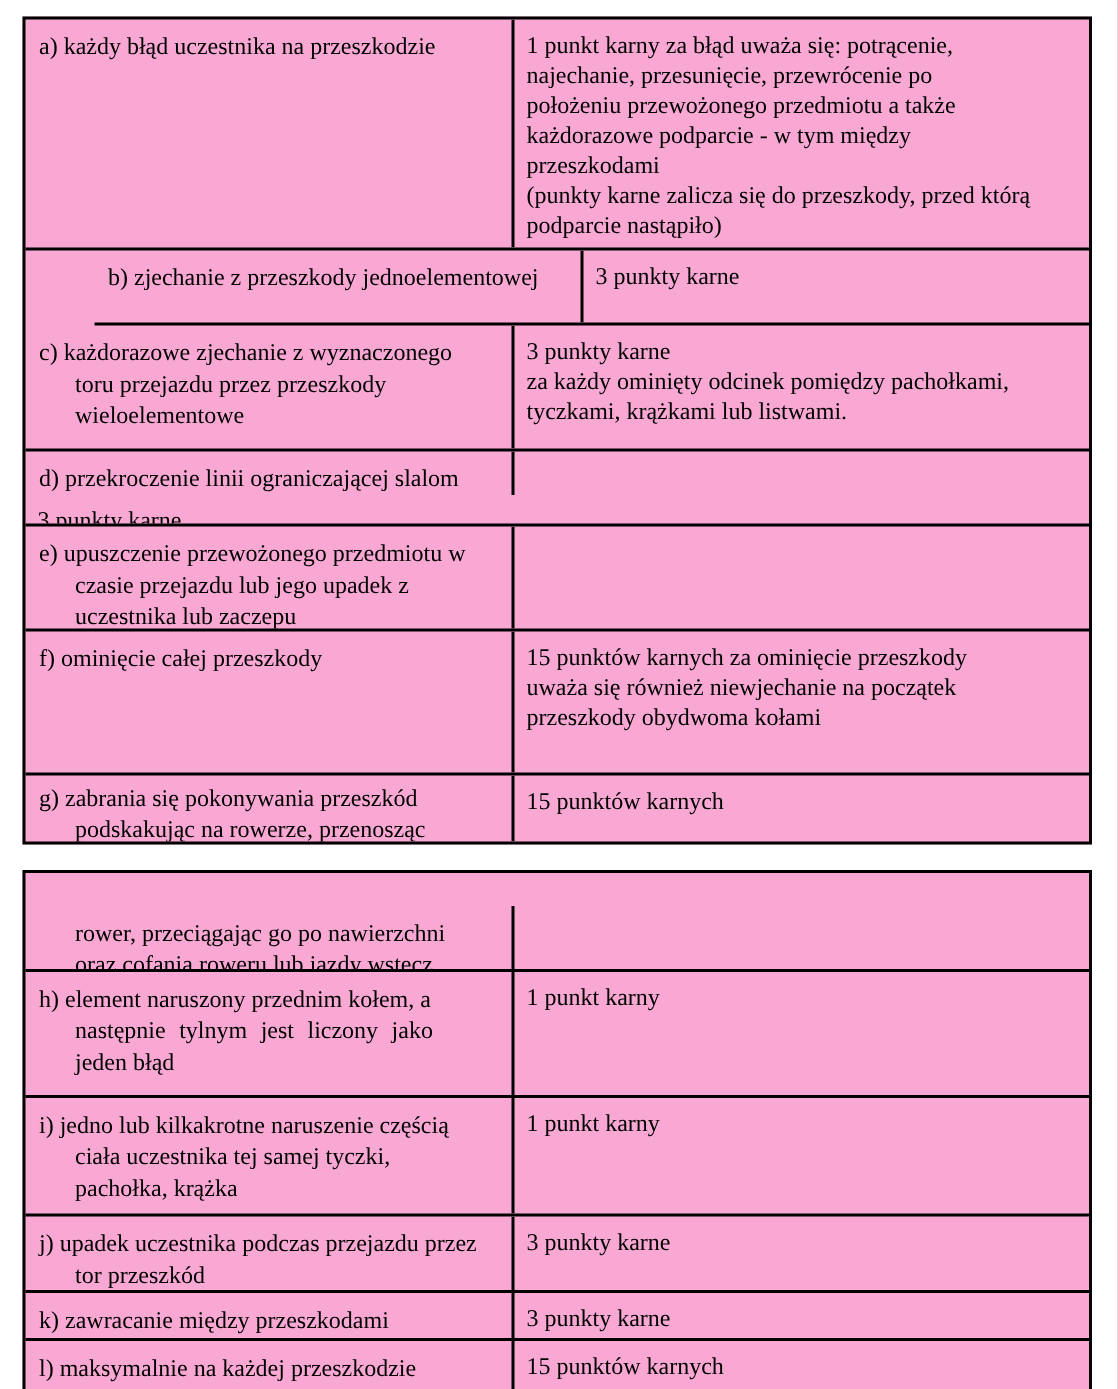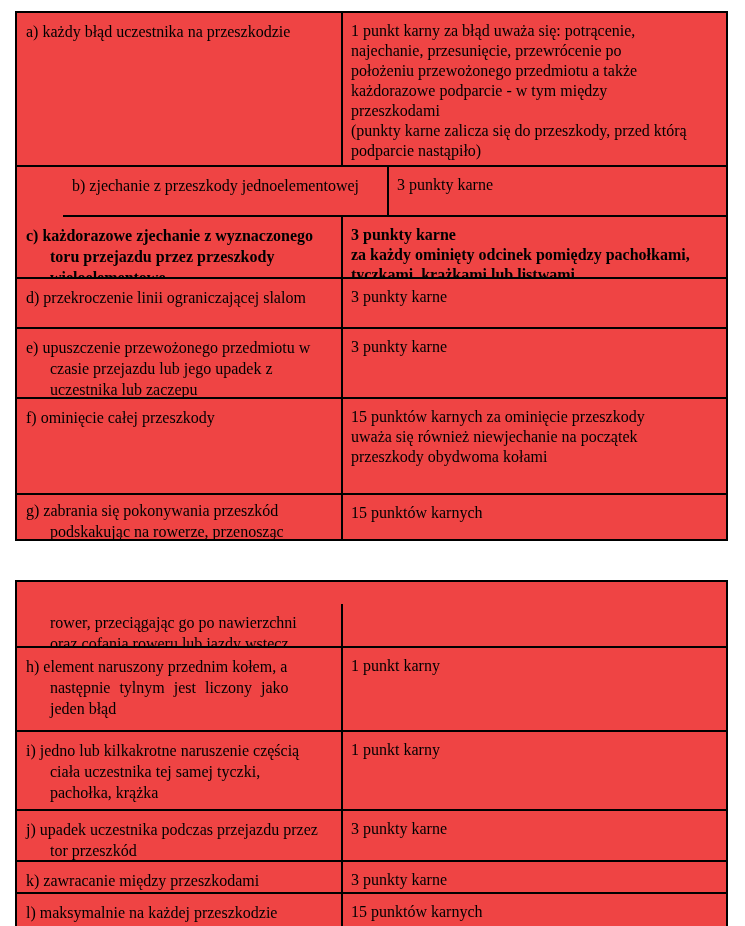--- a/index.html
+++ b/index.html
@@ -8,38 +8,38 @@
     overflow:hidden;
     font-family:"Liberation Serif","DejaVu Serif",serif;
     color:#000;
   }
   .artifact{
     position:absolute;left:99px;top:-5px;font-size:14px;font-weight:bold;
     color:#222;letter-spacing:-1px;
   }
   .tbl{
     position:absolute;left:15px;width:713px;
-    border:2px solid #000;background:#ef4444;box-sizing:border-box;
+    border:2px solid #000;background:#f9a8d4;box-sizing:border-box;
   }
   .tbl.s1{top:11px;}
   .tbl.s2{top:580px;}
   .trow{display:flex;border-bottom:2px solid #000;box-sizing:border-box;overflow:hidden;}
   .trow:last-child{border-bottom:none;}
   .cl{
     width:326px;box-sizing:border-box;border-right:2px solid #000;
     padding:8px 4px 0 9px;flex-shrink:0;
   }
   .cr{flex:1;padding:8px 4px 0 8px;box-sizing:border-box;}
   .ln{font-size:16px;line-height:21px;white-space:nowrap;}
   .cr .ln{line-height:20px;}
   .ln.indent{padding-left:24px;}
   .ln.wide{word-spacing:5px;}
   
-  .r-a{height:154px;} .r-b{height:50px;margin-left:46px;}  .r-c{height:62px;font-weight:bold;}
-  .r-d{height:50px;}  .r-e{height:70px;}  .r-f{height:96px;font-family:Liberation Serif, serif;}
+  .r-a{height:154px;} .r-b{height:50px;margin-left:46px;}  .r-c{height:84px;}
+  .r-d{height:50px;flex-direction:column;}  .r-e{height:70px;flex-direction:column;}  .r-f{height:96px;font-family:Liberation Serif, serif;}
   .r-g{height:44px;}  .r-g .cl{padding-top:5px;}
   .r-gc{height:44px;margin-top:22px;} .r-h{height:84px;}  .r-i{height:79px;}
   .r-j{height:51px;}  .r-k{height:32px;}  .r-l{height:35px;}
 </style>
 </head>
 <body>
 
 <span class="artifact">˘</span>
 
 <div class="tbl s1">

